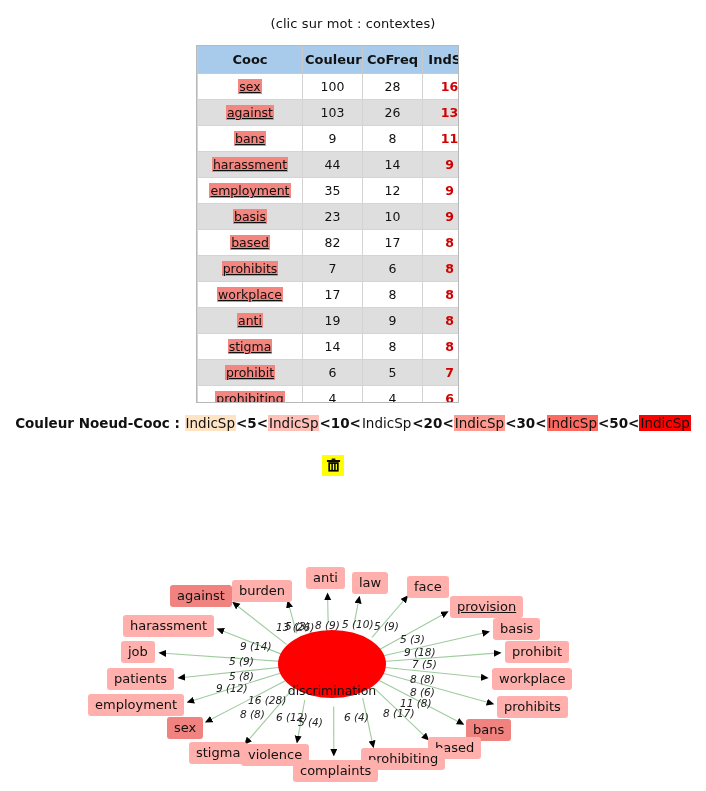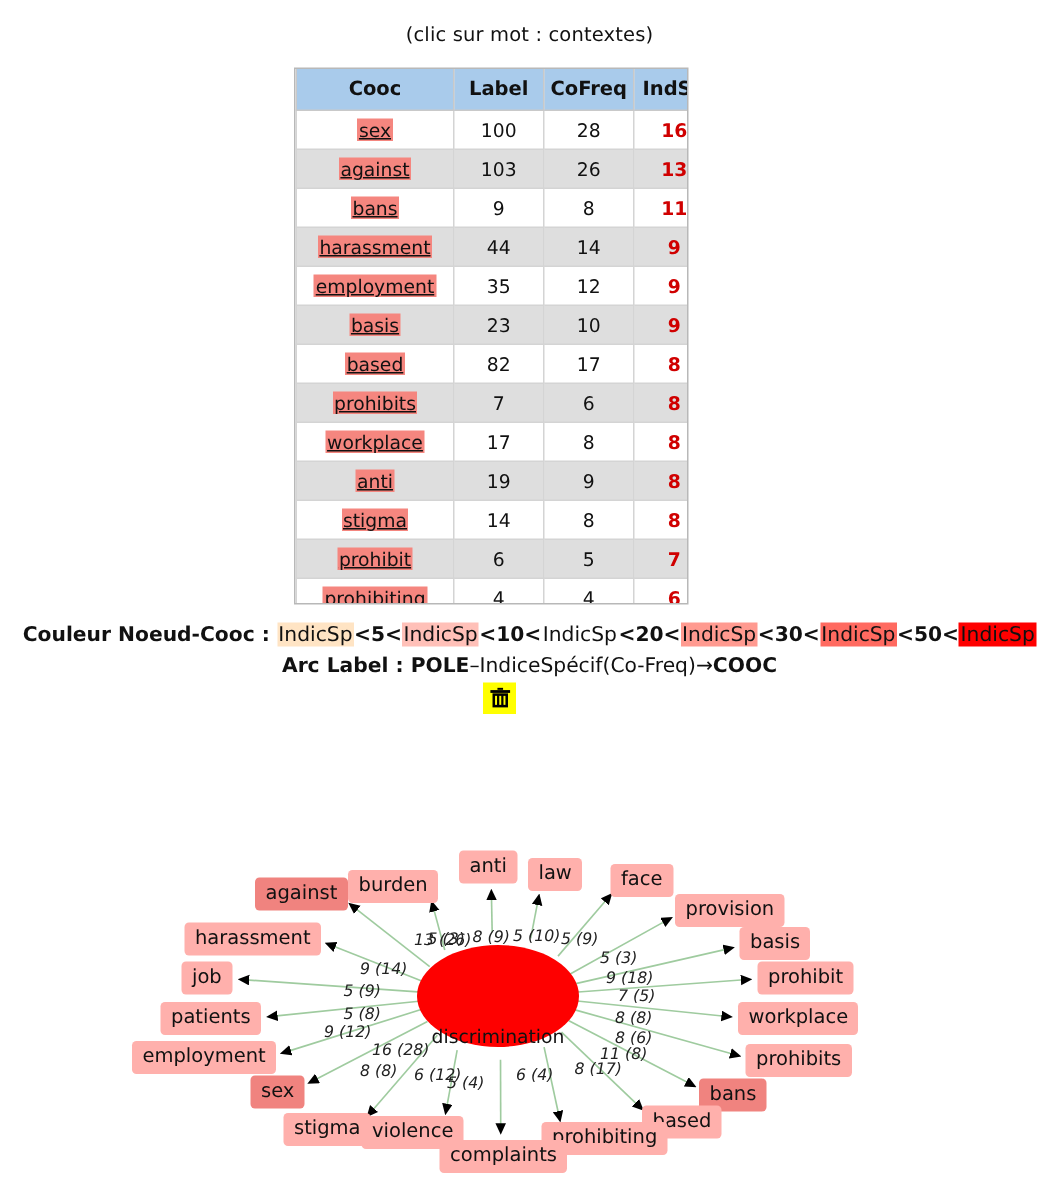--- a/index.html
+++ b/index.html
@@ -130,21 +130,21 @@
 </head>
 <body>
 
 <div class="page-title">(clic sur mot : contextes)</div>
 
 <div class="table-wrap">
   <table class="cooc">
     <thead>
       <tr>
         <th class="c-cooc">Cooc</th>
-        <th class="c-fq">Label</th>
+        <th class="c-fq">Couleur</th>
         <th class="c-co">CoFreq</th>
         <th class="c-ind">IndSP</th>
       </tr>
     </thead>
     <tbody id="cooc-body">
         <tr>
           <td><span class="word-link">sex</span></td>
           <td>100</td>
           <td>28</td>
           <td class="indsp">16</td>
@@ -221,23 +221,20 @@
           <td>4</td>
           <td class="indsp">6</td>
         </tr>
       </tbody>
   </table>
 </div>
 
 <div class="legend">
   <div>
     <span class="lbl">Couleur Noeud-Cooc : </span><span id="legend-scale"><span class="sw" style="background: rgb(255, 228, 196);">IndicSp</span><span class="op">&lt;5&lt;</span><span class="sw" style="background: rgb(255, 192, 184);">IndicSp</span><span class="op">&lt;10&lt;</span><span class="sw" style="background: rgb(255, 255, 255);">IndicSp</span><span class="op">&lt;20&lt;</span><span class="sw" style="background: rgb(255, 154, 144);">IndicSp</span><span class="op">&lt;30&lt;</span><span class="sw" style="background: rgb(255, 106, 96);">IndicSp</span><span class="op">&lt;50&lt;</span><span class="sw" style="background: rgb(254, 0, 0);">IndicSp</span></span>
-  </div>
-  <div class="legend-row2">
-    <span class="lbl">Arc Label : </span><span>POLE</span><span class="plain">–</span><span class="plain">IndiceSpécif(Co-Freq)</span><span class="plain">→</span><span>COOC</span>
   </div>
 </div>
 
 <div class="trash">
   <svg width="15" height="15" viewBox="0 0 16 16" aria-hidden="true">
     <rect x="2.5" y="4.5" width="11" height="10" fill="#000"></rect>
     <rect x="4.3" y="6.3" width="1.4" height="6.4" fill="#ffff00"></rect>
     <rect x="7.3" y="6.3" width="1.4" height="6.4" fill="#ffff00"></rect>
     <rect x="10.3" y="6.3" width="1.4" height="6.4" fill="#ffff00"></rect>
     <rect x="1" y="2.2" width="14" height="2" fill="#000"></rect>
@@ -281,21 +278,21 @@
 <div class="center-node">
   <span>discrimination</span>
 </div>
 
 <div id="nodes-layer">
     <div class="node dark" style="left: 170px; top: 585px;">against</div>
     <div class="node" style="left: 232px; top: 580px;">burden</div>
     <div class="node" style="left: 306px; top: 567px;">anti</div>
     <div class="node" style="left: 352px; top: 572px;">law</div>
     <div class="node" style="left: 407px; top: 576px;">face</div>
-    <div class="node" style="left: 450px; top: 596px;">provision</div>
+    <div class="node" style="left: 450px; top: 596px; text-decoration: underline;">provision</div>
     <div class="node" style="left: 493px; top: 618px;">basis</div>
     <div class="node" style="left: 505px; top: 641px;">prohibit</div>
     <div class="node" style="left: 492px; top: 668px;">workplace</div>
     <div class="node" style="left: 497px; top: 696px;">prohibits</div>
     <div class="node dark" style="left: 466px; top: 719px;">bans</div>
     <div class="node" style="left: 428px; top: 737px;">based</div>
     <div class="node" style="left: 361px; top: 748px;">prohibiting</div>
     <div class="node" style="left: 293px; top: 760px;">complaints</div>
     <div class="node" style="left: 241px; top: 744px;">violence</div>
     <div class="node" style="left: 189px; top: 742px;">stigma</div>

